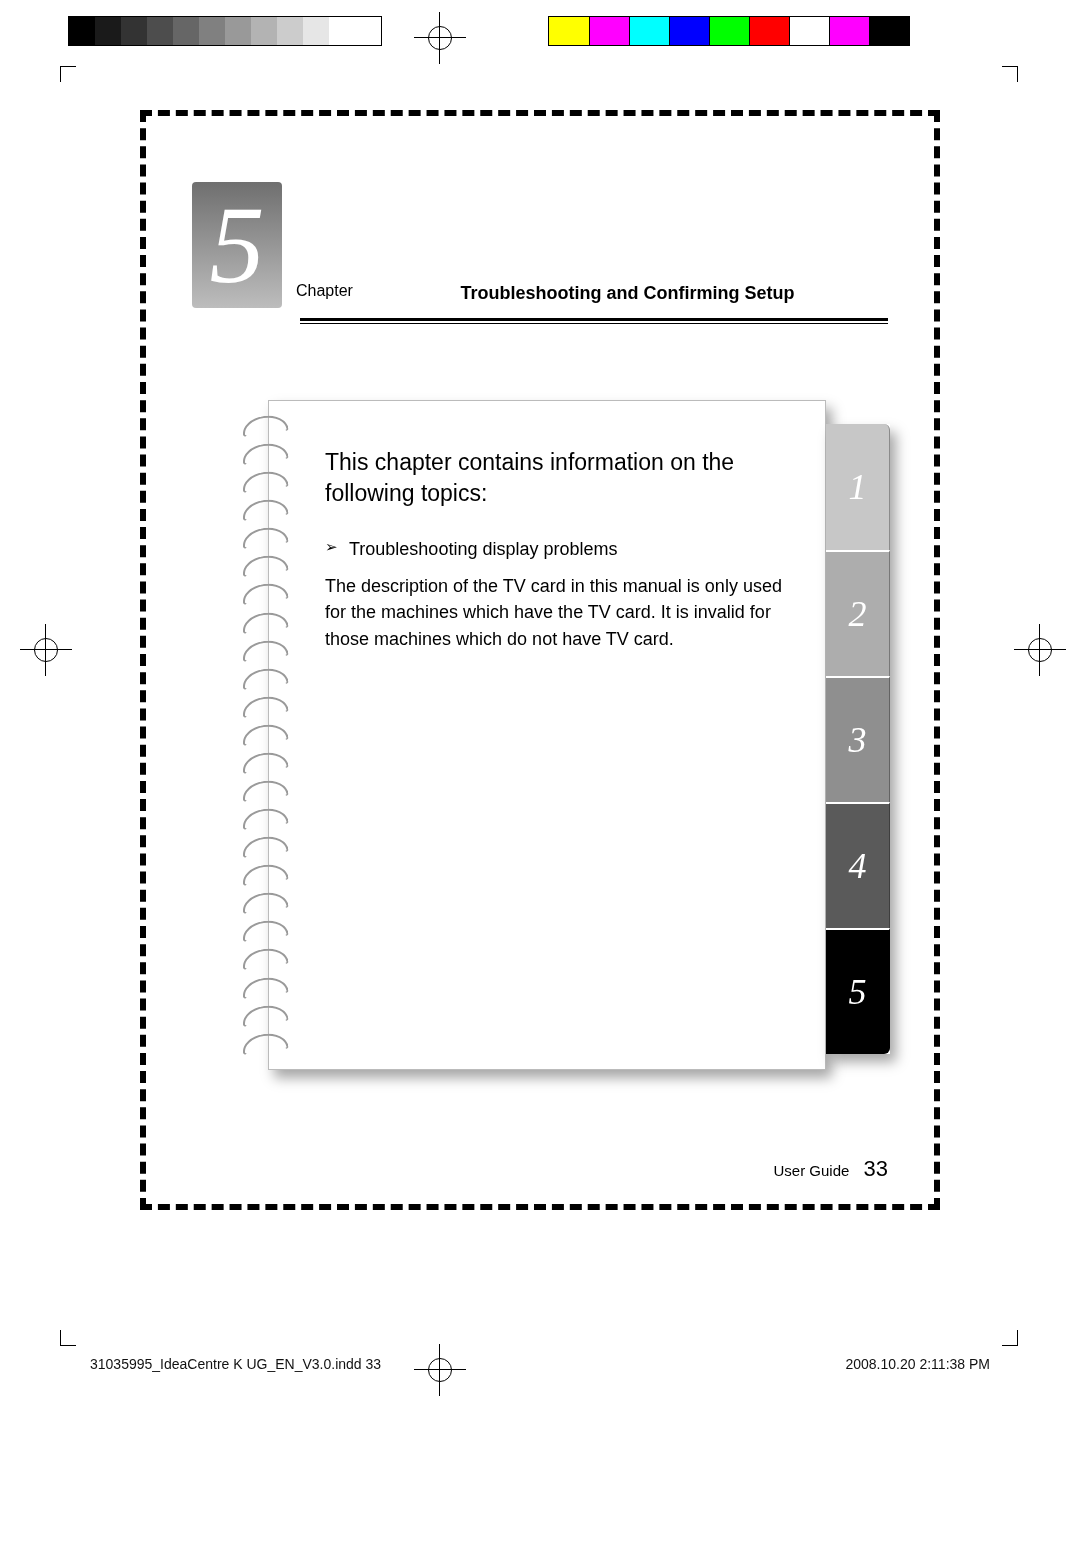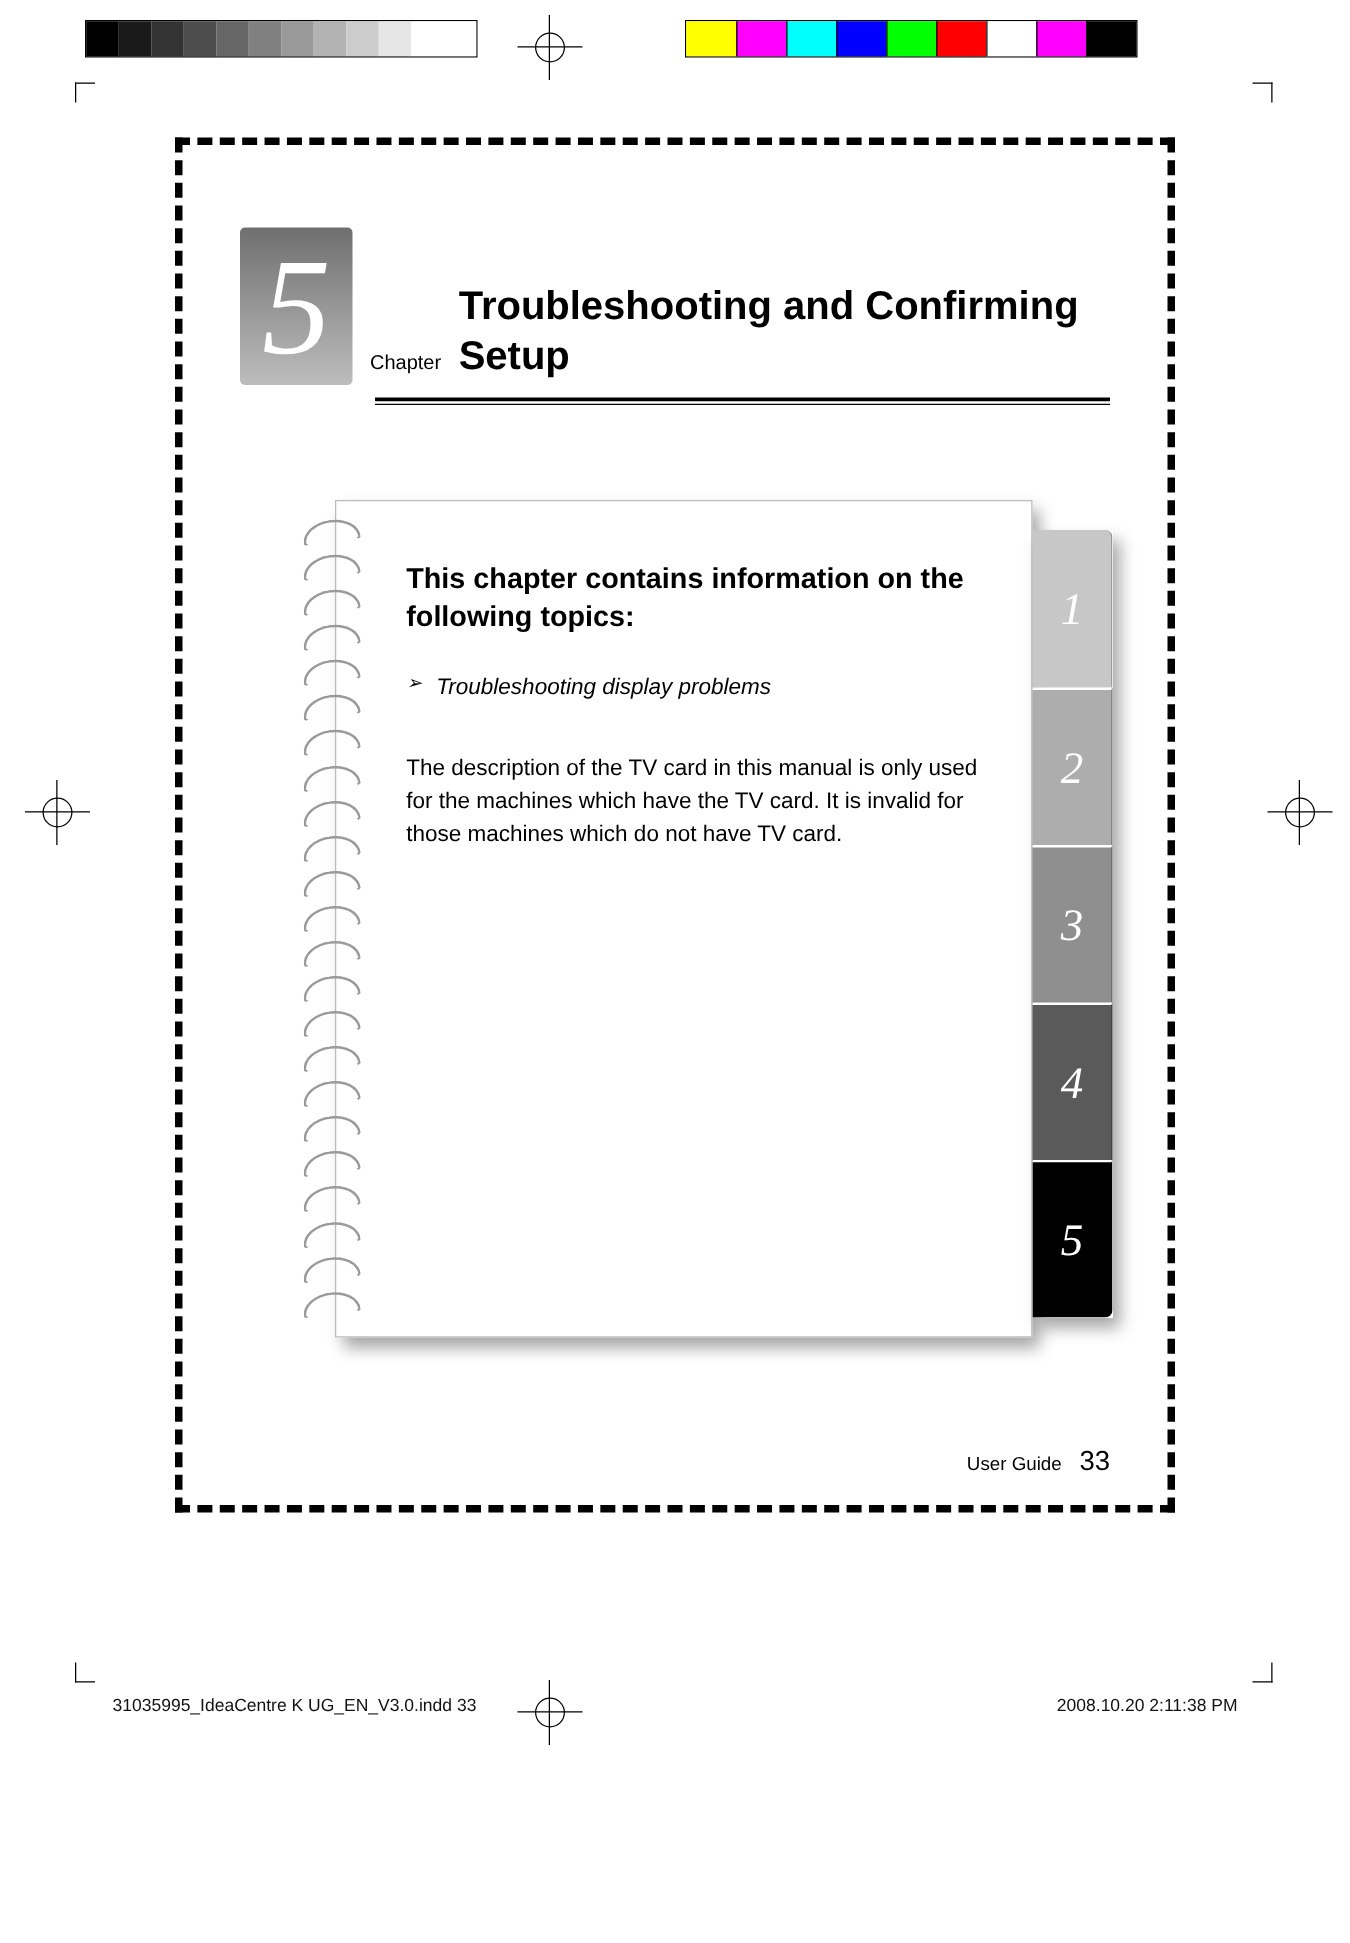--- a/index.html
+++ b/index.html
@@ -100,25 +100,26 @@
     font-size: 110px;
     line-height: 1;
     border-radius: 4px;
     background: linear-gradient(to bottom, #6f6f6f 0%, #bdbdbd 100%);
   }
   .chapter-label {
     font-size: 16px;
     padding-bottom: 8px;
   }
   .chapter-title {
-    font-size: 32px;
+    font-size: 18px;
     font-weight: bold;
     padding-bottom: 4px;
     flex: 1;
     line-height: 1.25;
+    text-align: center;
   }
   .rule-double {
     margin-top: 10px;
     border-top: 3px solid #000;
     border-bottom: 1px solid #000;
     height: 6px;
     margin-left: 108px;
   }
 
   
@@ -133,28 +134,27 @@
     position: absolute;
     left: 32px; top: 0;
     right: 0; bottom: 0;
     background: #fff;
     border: 1px solid #bbb;
     box-shadow: 6px 8px 12px rgba(0,0,0,0.35);
     padding: 46px 30px 30px 56px;
   }
   .card h3 {
     font-size: 23px;
-    font-weight: bold;
+    font-weight: normal;
     line-height: 1.35;
     margin-bottom: 28px;
   }
   .topics {
     list-style: none;
-    margin-bottom: 40px;
-    font-style: italic;
+    margin-bottom: 12px;
   }
   .topics li {
     font-size: 18px;
     line-height: 1.35;
     margin-bottom: 12px;
     padding-left: 24px;
     position: relative;
   }
   .topics li::before {
     content: "➢";

